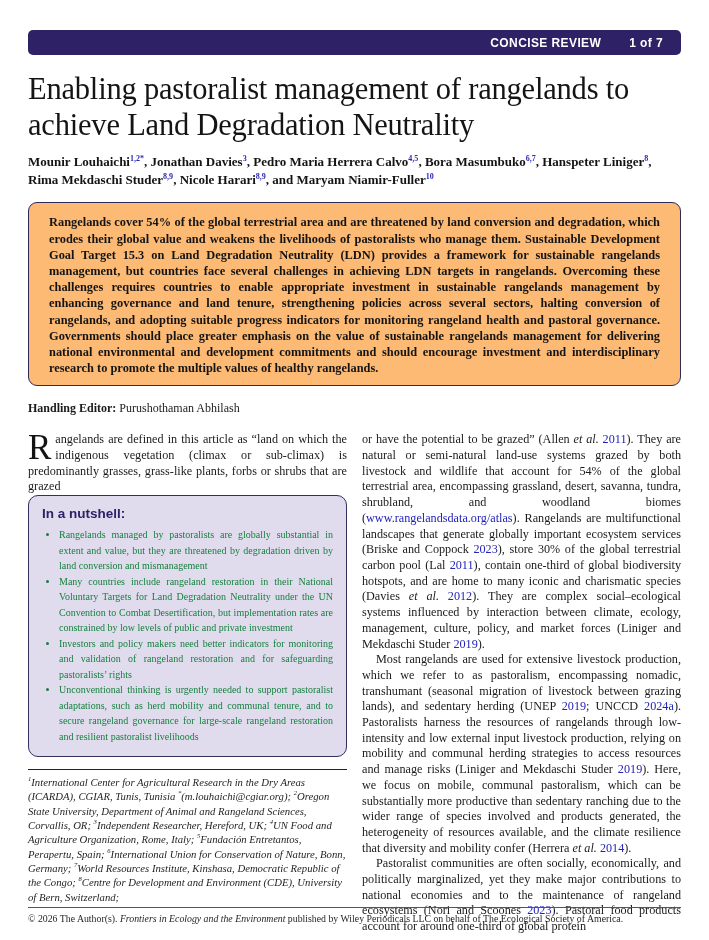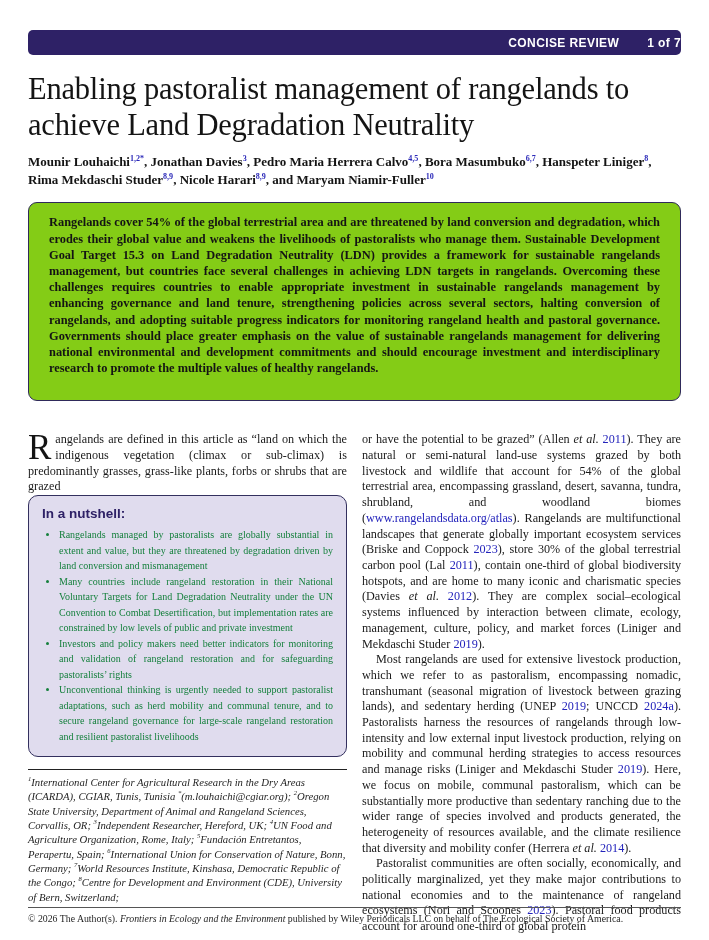--- a/index.html
+++ b/index.html
@@ -16,21 +16,21 @@
   }
   
   .banner{
     height:25px;
     background:#2e2166;
     border-radius:5px;
     display:flex;
     justify-content:flex-end;
     align-items:center;
     gap:28px;
-    padding-right:0;
+    padding-right:18px;
     font-family:"Liberation Sans", sans-serif;
     font-weight:bold;
     font-size:12px;
     letter-spacing:.4px;
     color:#ffffff;
   }
   
   .title{
     margin:17px 0 0 0;
     font-size:30.5px;
@@ -49,24 +49,24 @@
   sup{font-size:.62em;line-height:0;vertical-align:super;}
   sup.seg-sup{color:#2a28b8;}
   sup.seg-fsup{color:inherit;}
   .seg-link{color:#2323bb;}
   .seg-linku{color:#2323bb;text-decoration:underline;}
   .seg-italic{font-style:italic;}
   .seg-bolditalic{font-style:italic;font-weight:bold;}
   
   .abstract-box{
     margin-top:13px;
-    background:#84cc16;
+    background:#fdba74;
     border:1.5px solid #2f2a5a;
     border-radius:9px;
-    padding:11px 20px 24px 20px;
+    padding:11px 20px 9px 20px;
     box-sizing:border-box;
   }
   .abstract-text{
     margin:0;
     font-size:12.4px;
     line-height:16.2px;
     font-weight:bold;
     text-align:justify;
     color:#141414;
   }
@@ -162,20 +162,23 @@
 
   <h1 class="title">Enabling pastoralist management of rangelands to achieve Land Degradation Neutrality</h1>
 
   <p class="authors"><span class="seg-plain">Mounir Louhaichi</span><sup class="seg-sup">1,2*</sup><span class="seg-plain">, Jonathan Davies</span><sup class="seg-sup">3</sup><span class="seg-plain">, Pedro Maria Herrera Calvo</span><sup class="seg-sup">4,5</sup><span class="seg-plain">, Bora Masumbuko</span><sup class="seg-sup">6,7</sup><span class="seg-plain">, Hanspeter Liniger</span><sup class="seg-sup">8</sup><span class="seg-plain">,</span><br><span class="seg-plain">Rima Mekdaschi Studer</span><sup class="seg-sup">8,9</sup><span class="seg-plain">, Nicole Harari</span><sup class="seg-sup">8,9</sup><span class="seg-plain">, and Maryam Niamir-Fuller</span><sup class="seg-sup">10</sup></p>
 
   <div class="abstract-box">
     <p class="abstract-text">Rangelands cover 54% of the global terrestrial area and are threatened by land conversion and degradation, which erodes their global value and weakens the livelihoods of pastoralists who manage them. Sustainable Development Goal Target 15.3 on Land Degradation Neutrality (LDN) provides a framework for sustainable rangelands management, but countries face several challenges in achieving LDN targets in rangelands. Overcoming these challenges requires countries to enable appropriate investment in sustainable rangelands management by enhancing governance and land tenure, strengthening policies across several sectors, halting conversion of rangelands, and adopting suitable progress indicators for monitoring rangeland health and pastoral governance. Governments should place greater emphasis on the value of sustainable rangelands management for delivering national environmental and development commitments and should encourage investment and interdisciplinary research to promote the multiple values of healthy rangelands.</p>
   </div>
 
   <div class="citation-row">
+    <p class="handling-editor">
+      <span class="he-label">Handling Editor:</span><span> Purushothaman Abhilash</span>
+    </p>
   </div>
 
   <div class="columns">
 
     <div class="col col-left">
       <p class="body-para dropcap-para"><span class="dropcap">R</span><span>angelands are defined in this article as “land on which the indigenous vegetation (climax or sub-climax) is predominantly grasses, grass-like plants, forbs or shrubs that are grazed</span></p>
 
       <div class="nutshell">
         <h2 class="nutshell-heading">In a nutshell:</h2>
         <ul class="nutshell-list">

